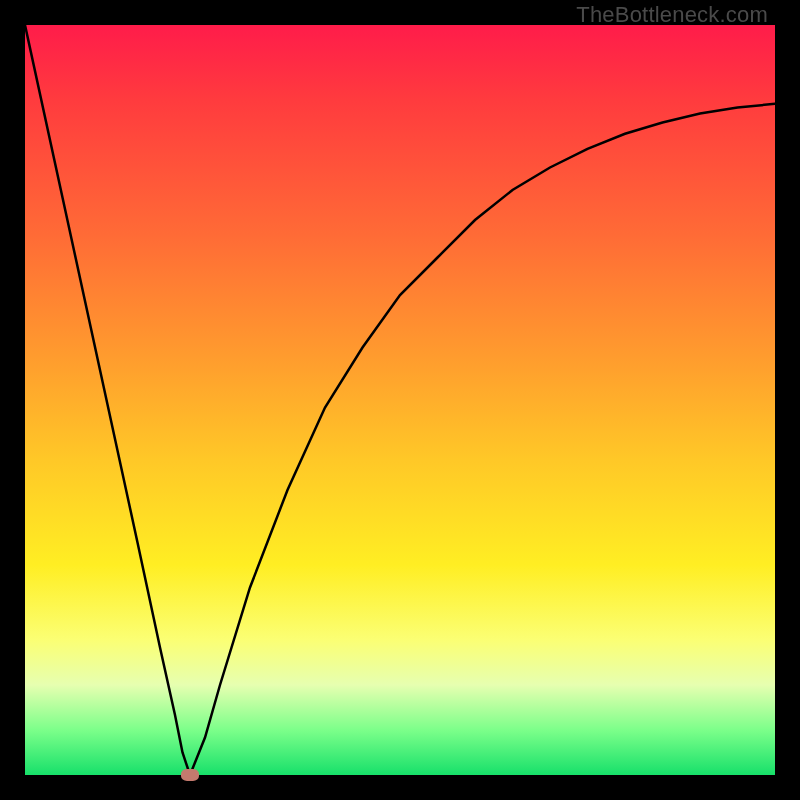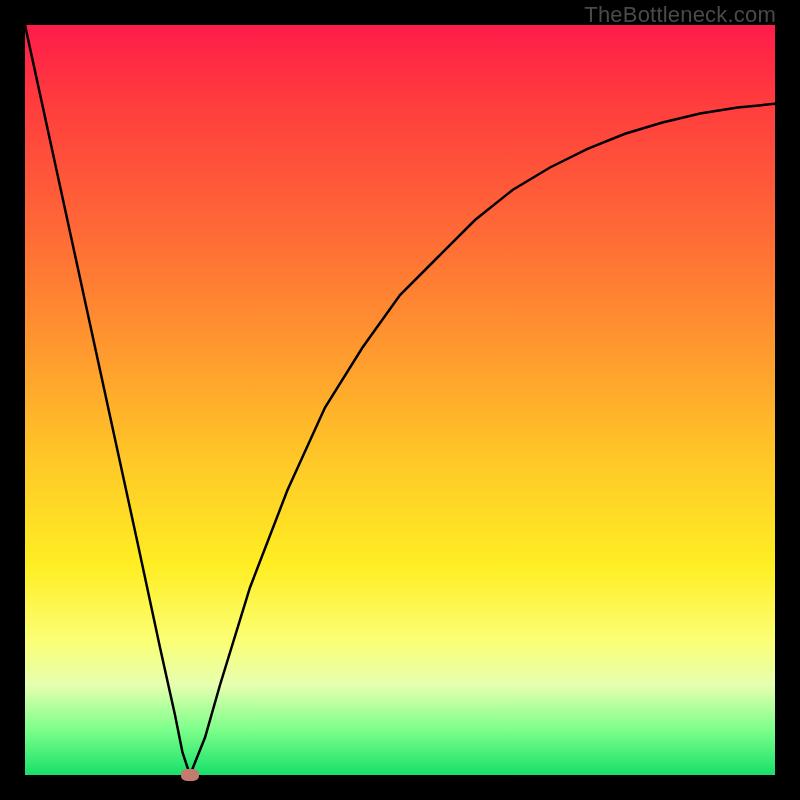--- a/index.html
+++ b/index.html
@@ -33,21 +33,21 @@
       #ffee23 72%,
       #fbff74 82%,
       #e6ffb0 88%,
       #7cff8a 94%,
       #17e06a 100%
     );
   }
   .watermark {
     position: absolute;
     top: 2px;
-    right: 24px;
+    right: 32px;
     color: #4a4a4a;
     font-size: 22px;
     font-weight: 500;
     letter-spacing: 0.2px;
     user-select: none;
   }
   svg.curve {
     position: absolute;
     inset: 0;
   }

